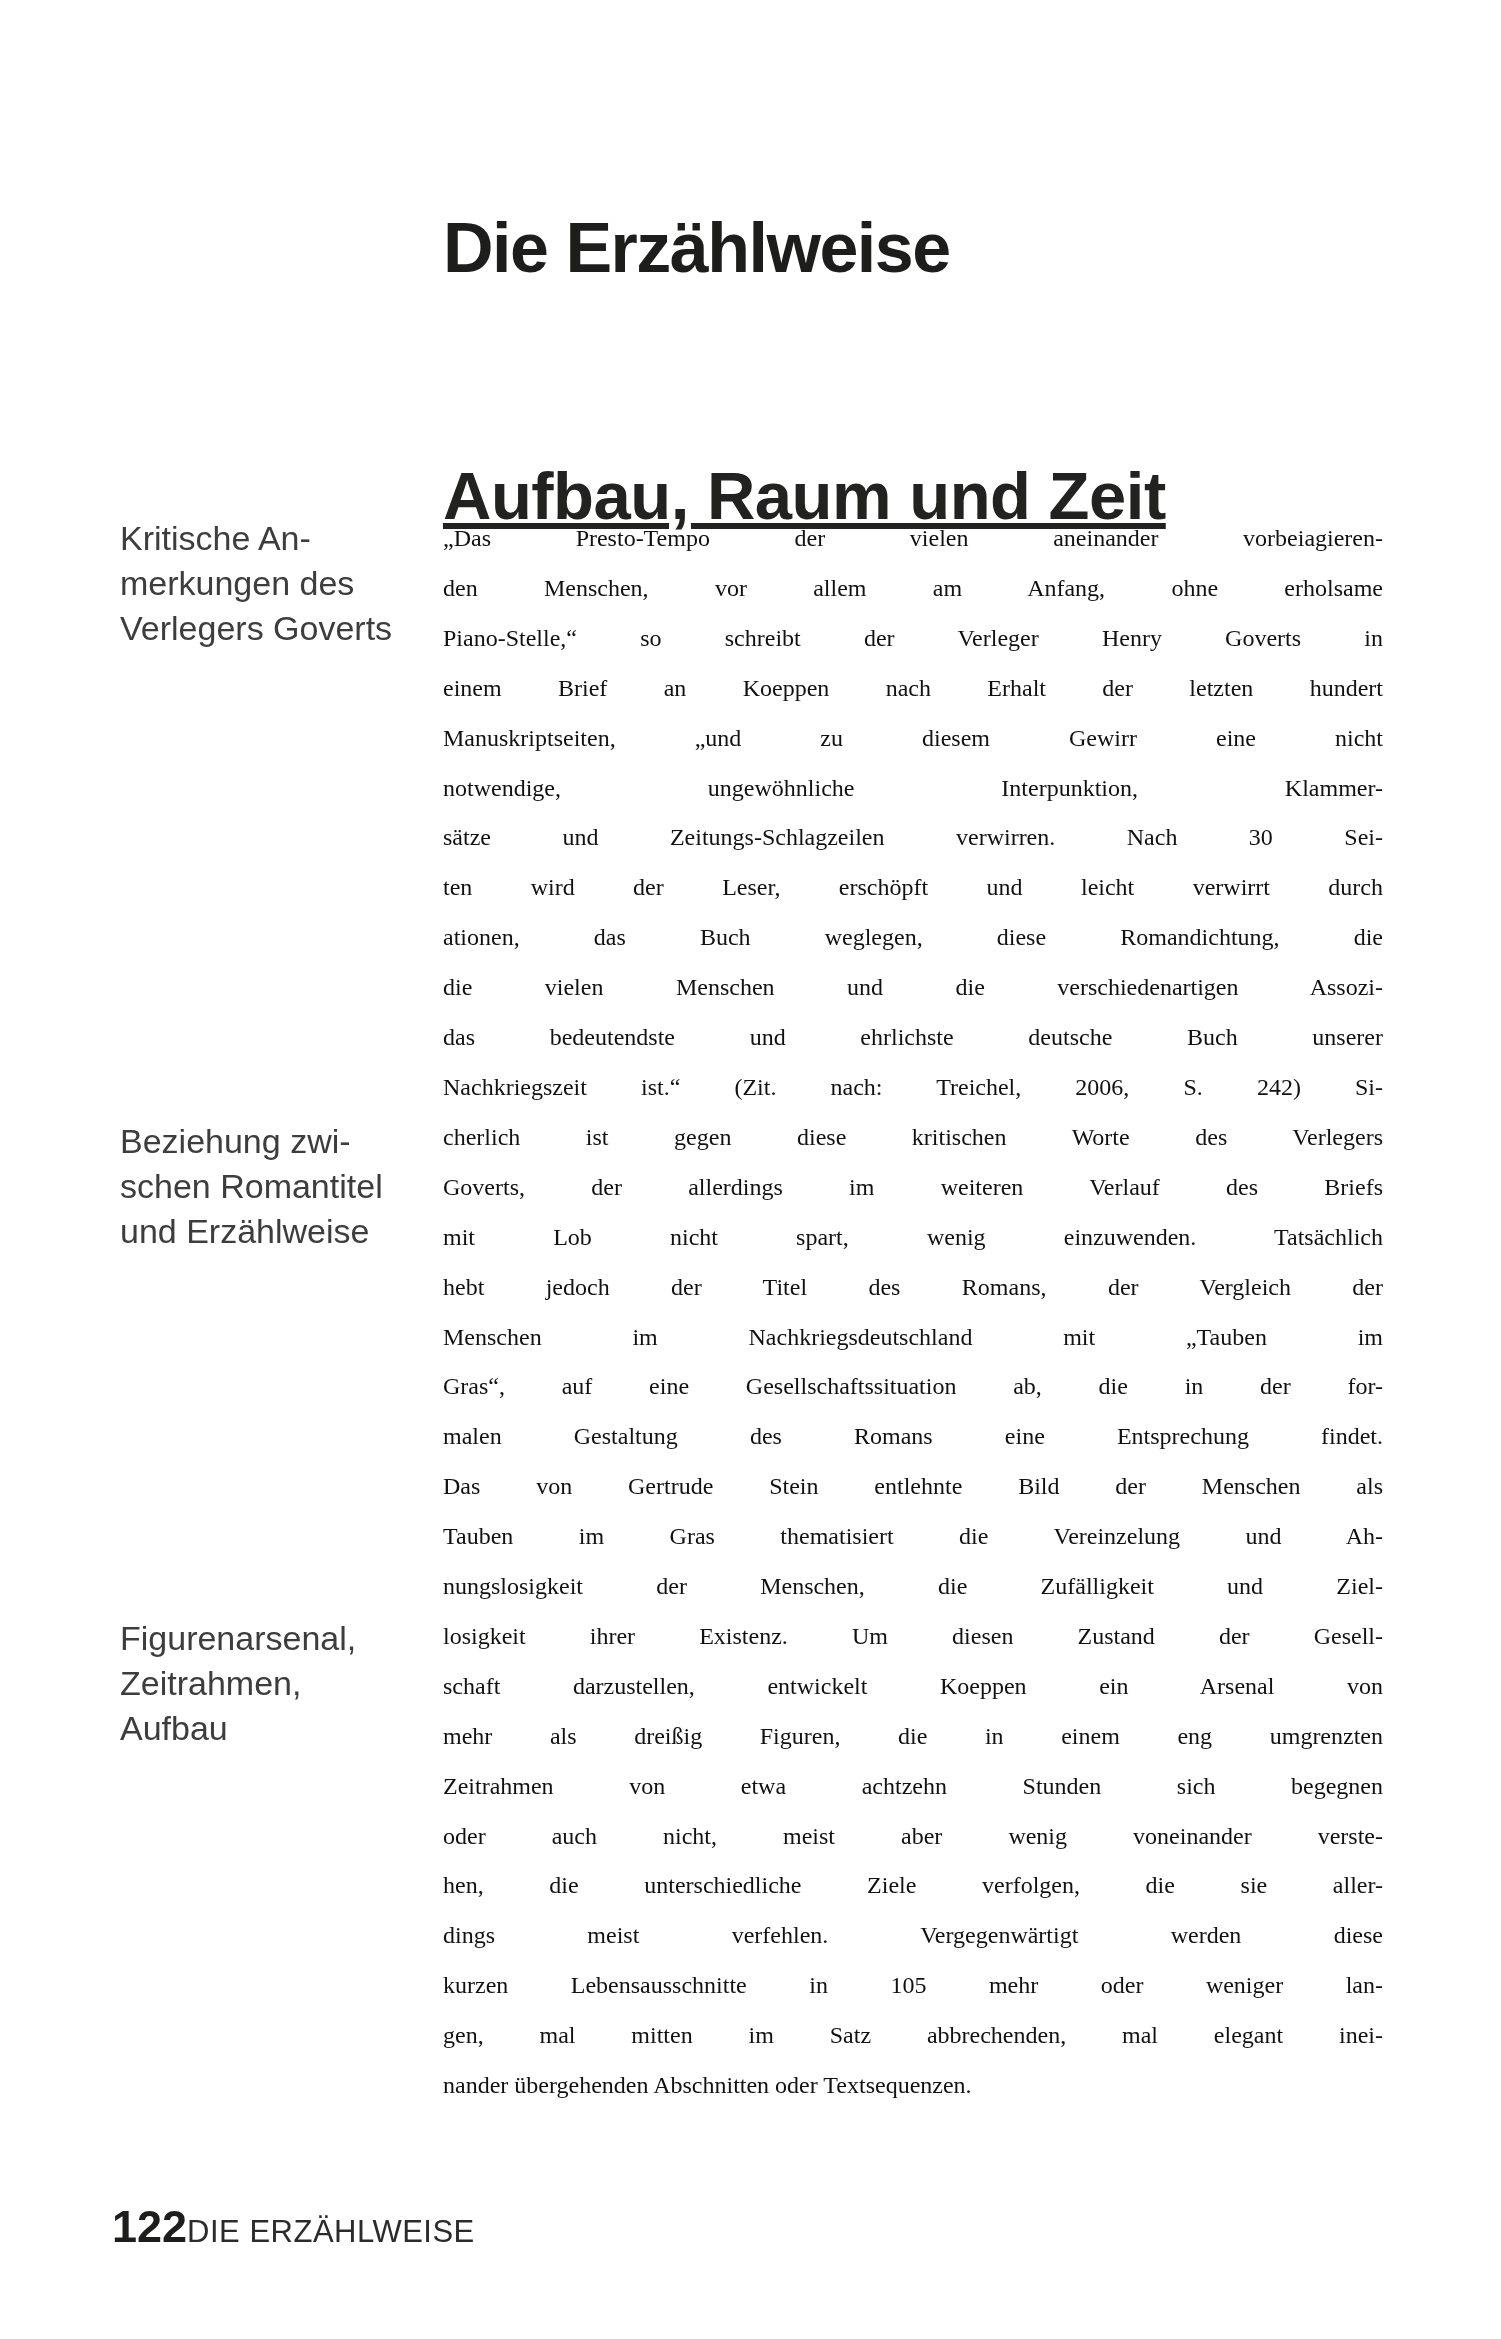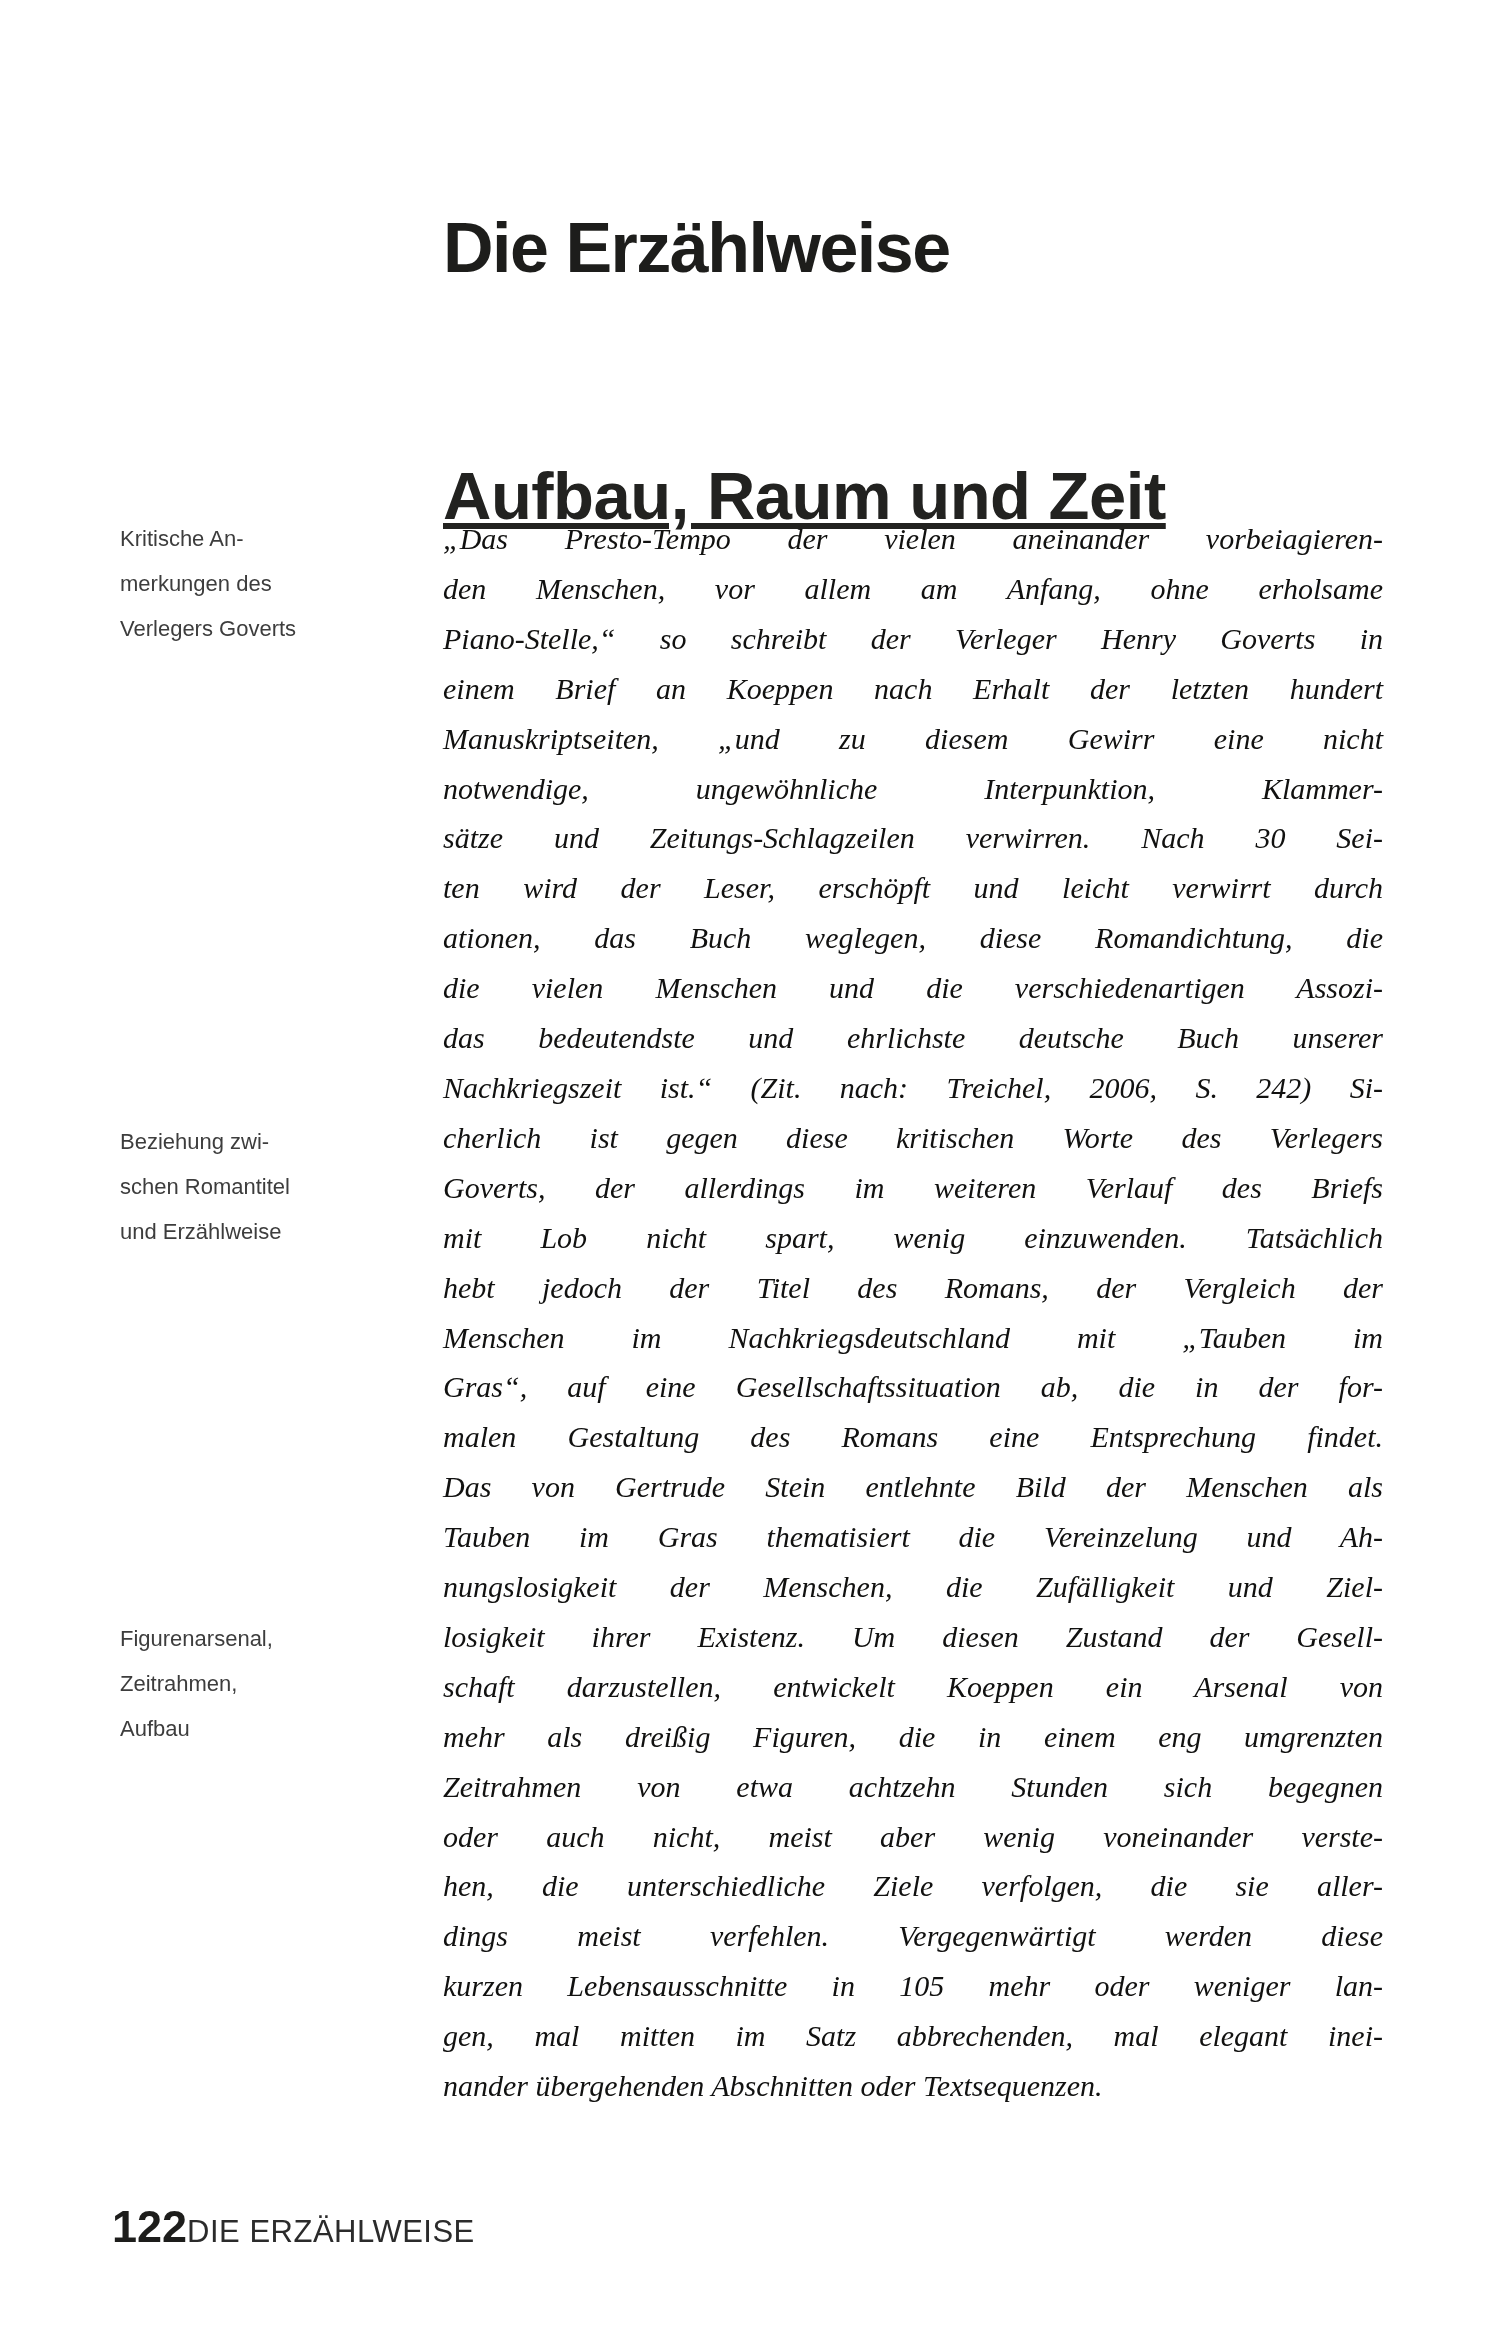--- a/index.html
+++ b/index.html
@@ -32,39 +32,38 @@
     font-weight: 600;
     letter-spacing: -0.5px;
     color: #222220;
     white-space: nowrap;
     text-decoration: underline;
   }
   .margin-note {
     position: absolute;
     left: 120px;
     width: 310px;
-    font-size: 22px;
+    font-size: 34px;
     line-height: 45px;
     font-weight: 400;
     color: #3d3d3d;
   }
   .margin-note .margin-line { white-space: nowrap; }
   .margin-note-0 { top: 516px; }
   .margin-note-1 { top: 1119px; }
   .margin-note-2 { top: 1616px; }
   .body-text {
     position: absolute;
     left: 443px;
     top: 514px;
     width: 940px;
     font-family: "Liberation Serif", "DejaVu Serif", serif;
-    font-size: 30px;
+    font-size: 24px;
     line-height: 49.9px;
     color: #111110;
-    font-style: italic;
   }
   .body-line {
     text-align: justify;
     text-align-last: justify;
     white-space: nowrap;
   }
   .body-line.last {
     text-align-last: left;
   }
   .footer {

